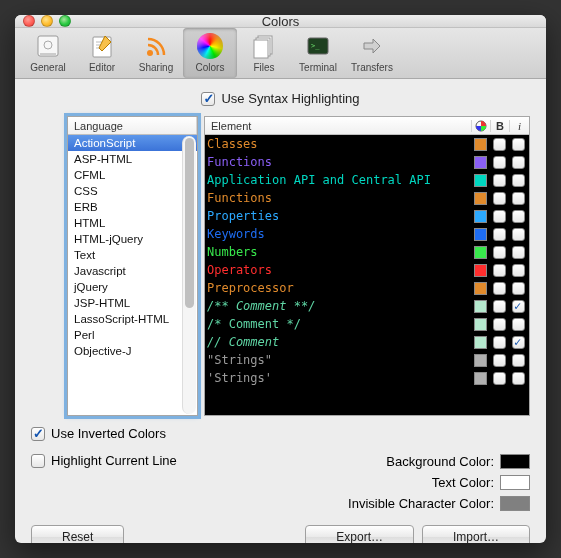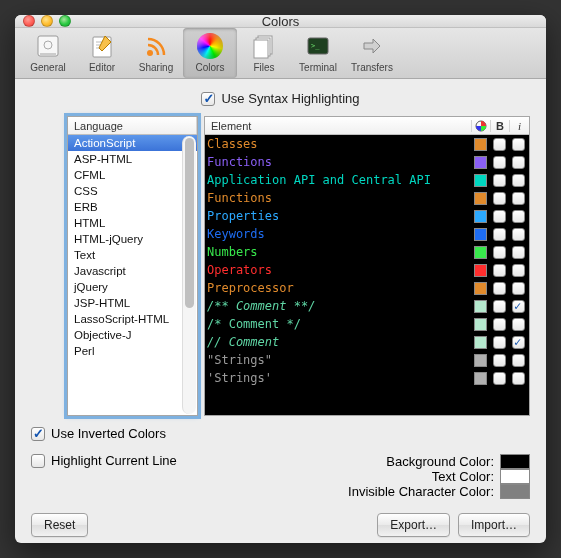--- a/index.html
+++ b/index.html
@@ -132,33 +132,33 @@
   .headrow .hleft { flex:1; padding:0 6px; display:flex; align-items:center; border-right:1px solid #d4d4d4; }
   .headrow .hcell { width:19px; display:flex; align-items:center; justify-content:center; border-right:1px solid #d4d4d4; }
   .headrow .hcell:last-child { border-right:none; }
 
   .bottomopts {
     display:flex;
     margin-top:10px;
     gap: 16px;
   }
   .leftopts { display:flex; flex-direction:column; gap:6px; flex:1; font-size:13px; }
-  .rightopts { display:flex; flex-direction:column; font-size:13px; align-items:flex-end;margin-top:28px; }
+  .rightopts { display:flex; flex-direction:column; gap:6px; font-size:13px; align-items:flex-end;margin-top:28px; }
   .optrow { display:flex; align-items:center; gap:6px; }
   .bigsw { width:30px; height:15px; border:1px solid #888; }
 
   .buttonbar {
     display:flex;
     justify-content: space-between;
     margin-top: 14px;
   }
   .buttonbar .right { display:flex; gap:8px; }
   .btn {
     height:24px;
-    padding: 0 12px;
+    padding: 0 30px;
     border:1px solid #9f9f9f;
     border-radius:4px;
     background: linear-gradient(#fff,#eaeaea 50%,#dedede 51%,#f2f2f2);
     font-size:12px;
     display:flex;
     align-items:center;
     color:#222;
     box-shadow: 0 1px 0 rgba(0,0,0,0.05);
   }
   .chk { width:14px; height:14px; border:1px solid #888; border-radius:3px; background:linear-gradient(#fff,#e7e7e7); position:relative; display:inline-block; }
@@ -268,22 +268,22 @@
             <div class="item">CFML</div>
             <div class="item">CSS</div>
             <div class="item">ERB</div>
             <div class="item">HTML</div>
             <div class="item">HTML-jQuery</div>
             <div class="item">Text</div>
             <div class="item">Javascript</div>
             <div class="item">jQuery</div>
             <div class="item">JSP-HTML</div>
             <div class="item">LassoScript-HTML</div>
+            <div class="item">Perl</div>
             <div class="item">Objective-J</div>
-            <div class="item">Perl</div>
             <div class="scroll">
               <div class="thumb" style="top:2px;height:170px;"></div>
             </div>
         </div>
       </div>
 
       <div class="listbox elem">
         <div class="listhead headrow" style="background:linear-gradient(#fff,#f0f0f0);">
           <div class="hleft">Element</div>
           <div class="hcell">

